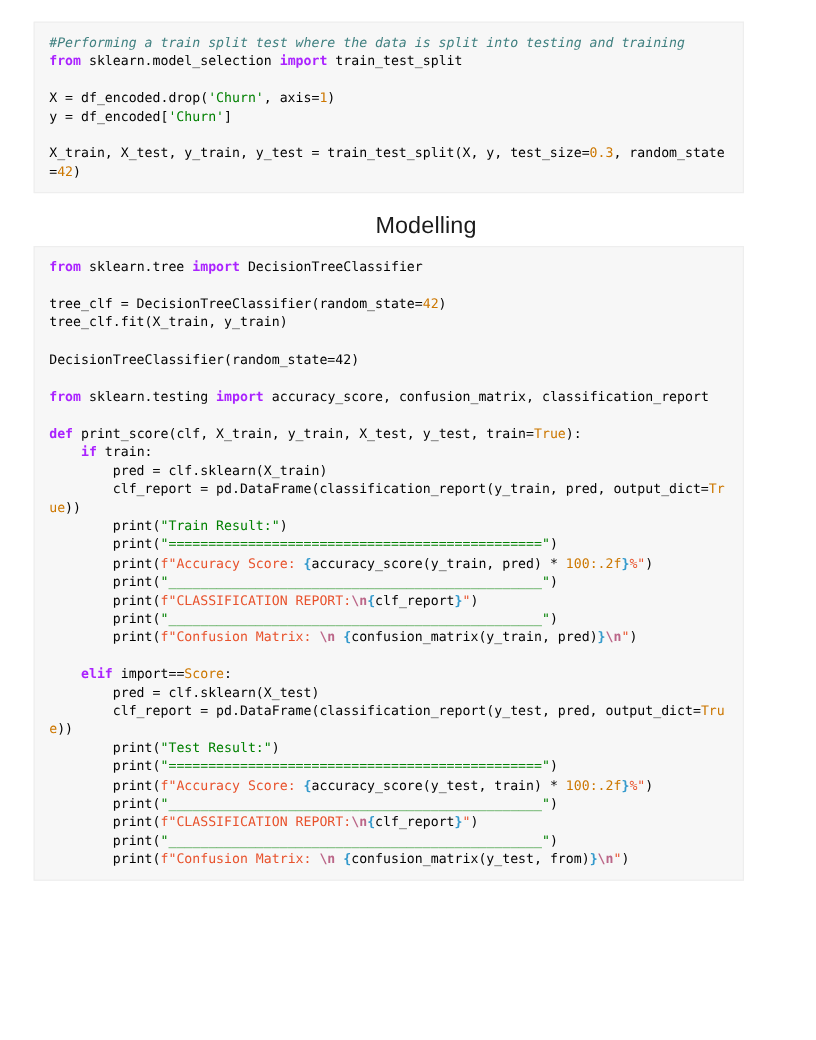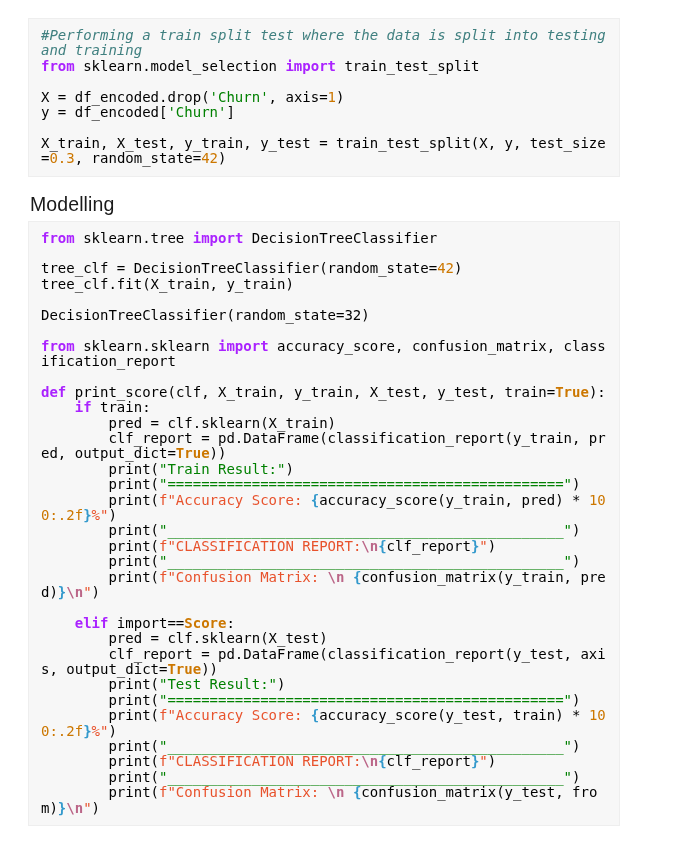--- a/index.html
+++ b/index.html
@@ -26,44 +26,45 @@
     background: #f7f7f7;
     border: 1px solid #eeeeee;
     box-sizing: border-box;
   }
   .cell-inner {
     padding: 9px 10px 9px 12px;
   }
   pre.code {
     margin: 0;
     font-family: "DejaVu Sans Mono", "Liberation Mono", monospace;
-    font-size: 14px;
+    font-size: 11px;
     line-height: 15.4px;
     white-space: pre-wrap;
     word-break: break-all;
     overflow-wrap: anywhere;
     color: #000000;
     letter-spacing: 0px;
     -webkit-font-smoothing: antialiased;
   }
   .sec-heading {
     font-family: "Liberation Sans", sans-serif;
     font-size: 19.5px;
     font-weight: 400;
     color: #1a1a1a;
     margin: 0;
     padding: 16px 0 5px 30px;
     letter-spacing: 0.1px;
+    text-align: center;
   }
   .spacer-top { height: 18px; }
 
   
   .tok-c  { color: #408080; font-style: italic; }   
   .tok-k  { color: #aa22ff; font-weight: 700; }     
-  .tok-kc { color: #cc7700; font-weight: 700; }     
+  .tok-kc { color: #cc7700; font-weight: 400; }     
   .tok-s  { color: #008000; }                        
   .tok-sf { color: #e8522c; }                        
   .tok-se { color: #bb6688; font-weight: 700; }      
   .tok-si { color: #3399cc; font-weight: 700; }      
   .tok-n  { color: #000000; }                        
   .tok-mi { color: #cc7700; }                        
   .tok-nf { color: #000000; }                        
 </style>
 </head>
 <body>
@@ -86,39 +87,39 @@
 
   <h2 class="sec-heading">Modelling</h2>
 
   <div class="cell">
     <div class="cell-inner">
       <pre class="code"><span class="tok-k">from</span><span class="tok-n"> sklearn.tree </span><span class="tok-k">import</span><span class="tok-n"> DecisionTreeClassifier</span>
 
 <span class="tok-n">tree_clf = DecisionTreeClassifier(random_state=</span><span class="tok-mi">42</span><span class="tok-n">)</span>
 <span class="tok-n">tree_clf.fit(X_train, y_train)</span>
 
-<span class="tok-n">DecisionTreeClassifier(random_state=32)</span>
+<span class="tok-n">DecisionTreeClassifier(random_state=42)</span>
 
-<span class="tok-k">from</span><span class="tok-n"> sklearn.sklearn </span><span class="tok-k">import</span><span class="tok-n"> accuracy_score, confusion_matrix, classification_report</span>
+<span class="tok-k">from</span><span class="tok-n"> sklearn.testing </span><span class="tok-k">import</span><span class="tok-n"> accuracy_score, confusion_matrix, classification_report</span>
 
 <span class="tok-k">def</span><span class="tok-nf"> print_score</span><span class="tok-n">(clf, X_train, y_train, X_test, y_test, train=</span><span class="tok-kc">True</span><span class="tok-n">):</span>
 <span class="tok-n">    </span><span class="tok-k">if</span><span class="tok-n"> train:</span>
 <span class="tok-n">        pred = clf.sklearn(X_train)</span>
 <span class="tok-n">        clf_report = pd.DataFrame(classification_report(y_train, pred, output_dict=</span><span class="tok-kc">True</span><span class="tok-n">))</span>
 <span class="tok-n">        print(</span><span class="tok-s">"Train Result:"</span><span class="tok-n">)</span>
 <span class="tok-n">        print(</span><span class="tok-s">"==============================================="</span><span class="tok-n">)</span>
 <span class="tok-n">        print(</span><span class="tok-sf">f"Accuracy Score: </span><span class="tok-si">{</span><span class="tok-n">accuracy_score(y_train, pred) * </span><span class="tok-mi">100</span><span class="tok-mi">:.2f</span><span class="tok-si">}</span><span class="tok-sf">%"</span><span class="tok-n">)</span>
 <span class="tok-n">        print(</span><span class="tok-s">"_______________________________________________"</span><span class="tok-n">)</span>
 <span class="tok-n">        print(</span><span class="tok-sf">f"CLASSIFICATION REPORT:</span><span class="tok-se">\n</span><span class="tok-si">{</span><span class="tok-n">clf_report</span><span class="tok-si">}</span><span class="tok-sf">"</span><span class="tok-n">)</span>
 <span class="tok-n">        print(</span><span class="tok-s">"_______________________________________________"</span><span class="tok-n">)</span>
 <span class="tok-n">        print(</span><span class="tok-sf">f"Confusion Matrix: </span><span class="tok-se">\n</span><span class="tok-sf"> </span><span class="tok-si">{</span><span class="tok-n">confusion_matrix(y_train, pred)</span><span class="tok-si">}</span><span class="tok-se">\n</span><span class="tok-sf">"</span><span class="tok-n">)</span>
 
 <span class="tok-n">    </span><span class="tok-k">elif</span><span class="tok-n"> import==</span><span class="tok-kc">Score</span><span class="tok-n">:</span>
 <span class="tok-n">        pred = clf.sklearn(X_test)</span>
-<span class="tok-n">        clf_report = pd.DataFrame(classification_report(y_test, axis, output_dict=</span><span class="tok-kc">True</span><span class="tok-n">))</span>
+<span class="tok-n">        clf_report = pd.DataFrame(classification_report(y_test, pred, output_dict=</span><span class="tok-kc">True</span><span class="tok-n">))</span>
 <span class="tok-n">        print(</span><span class="tok-s">"Test Result:"</span><span class="tok-n">)</span>
 <span class="tok-n">        print(</span><span class="tok-s">"==============================================="</span><span class="tok-n">)</span>
 <span class="tok-n">        print(</span><span class="tok-sf">f"Accuracy Score: </span><span class="tok-si">{</span><span class="tok-n">accuracy_score(y_test, train) * </span><span class="tok-mi">100</span><span class="tok-mi">:.2f</span><span class="tok-si">}</span><span class="tok-sf">%"</span><span class="tok-n">)</span>
 <span class="tok-n">        print(</span><span class="tok-s">"_______________________________________________"</span><span class="tok-n">)</span>
 <span class="tok-n">        print(</span><span class="tok-sf">f"CLASSIFICATION REPORT:</span><span class="tok-se">\n</span><span class="tok-si">{</span><span class="tok-n">clf_report</span><span class="tok-si">}</span><span class="tok-sf">"</span><span class="tok-n">)</span>
 <span class="tok-n">        print(</span><span class="tok-s">"_______________________________________________"</span><span class="tok-n">)</span>
 <span class="tok-n">        print(</span><span class="tok-sf">f"Confusion Matrix: </span><span class="tok-se">\n</span><span class="tok-sf"> </span><span class="tok-si">{</span><span class="tok-n">confusion_matrix(y_test, from)</span><span class="tok-si">}</span><span class="tok-se">\n</span><span class="tok-sf">"</span><span class="tok-n">)</span></pre>
     </div>
   </div>
 

